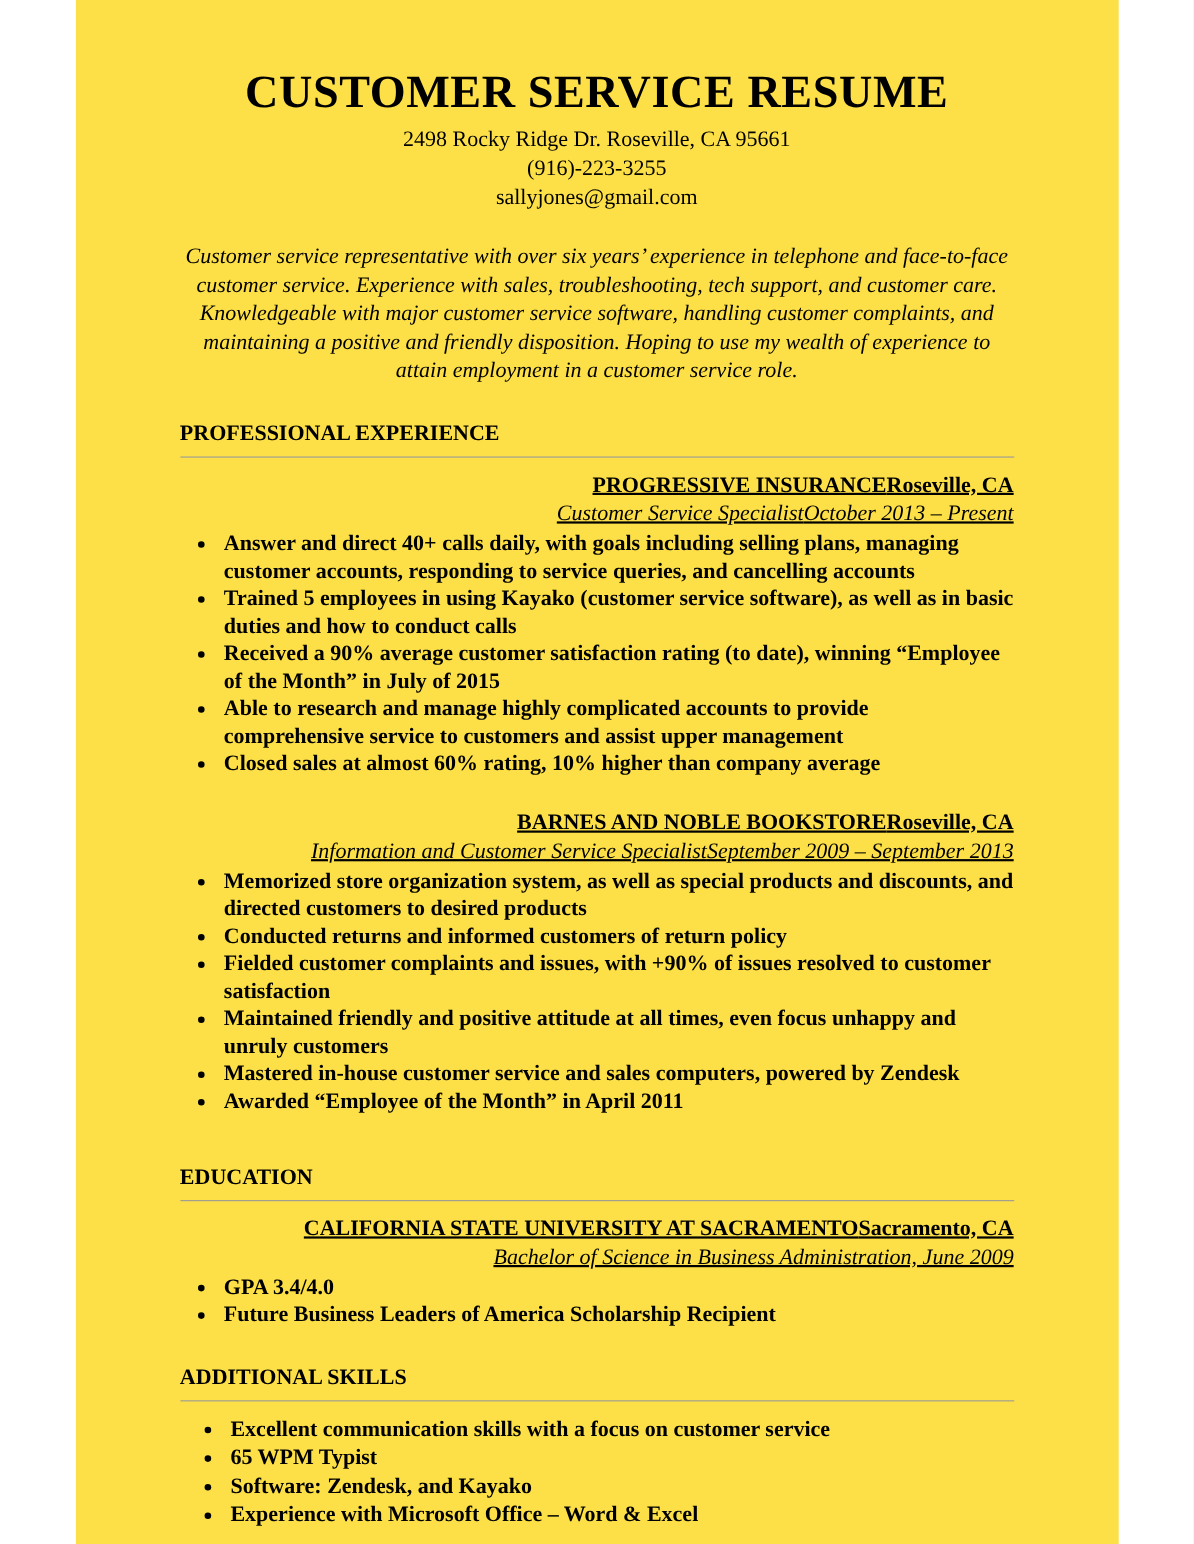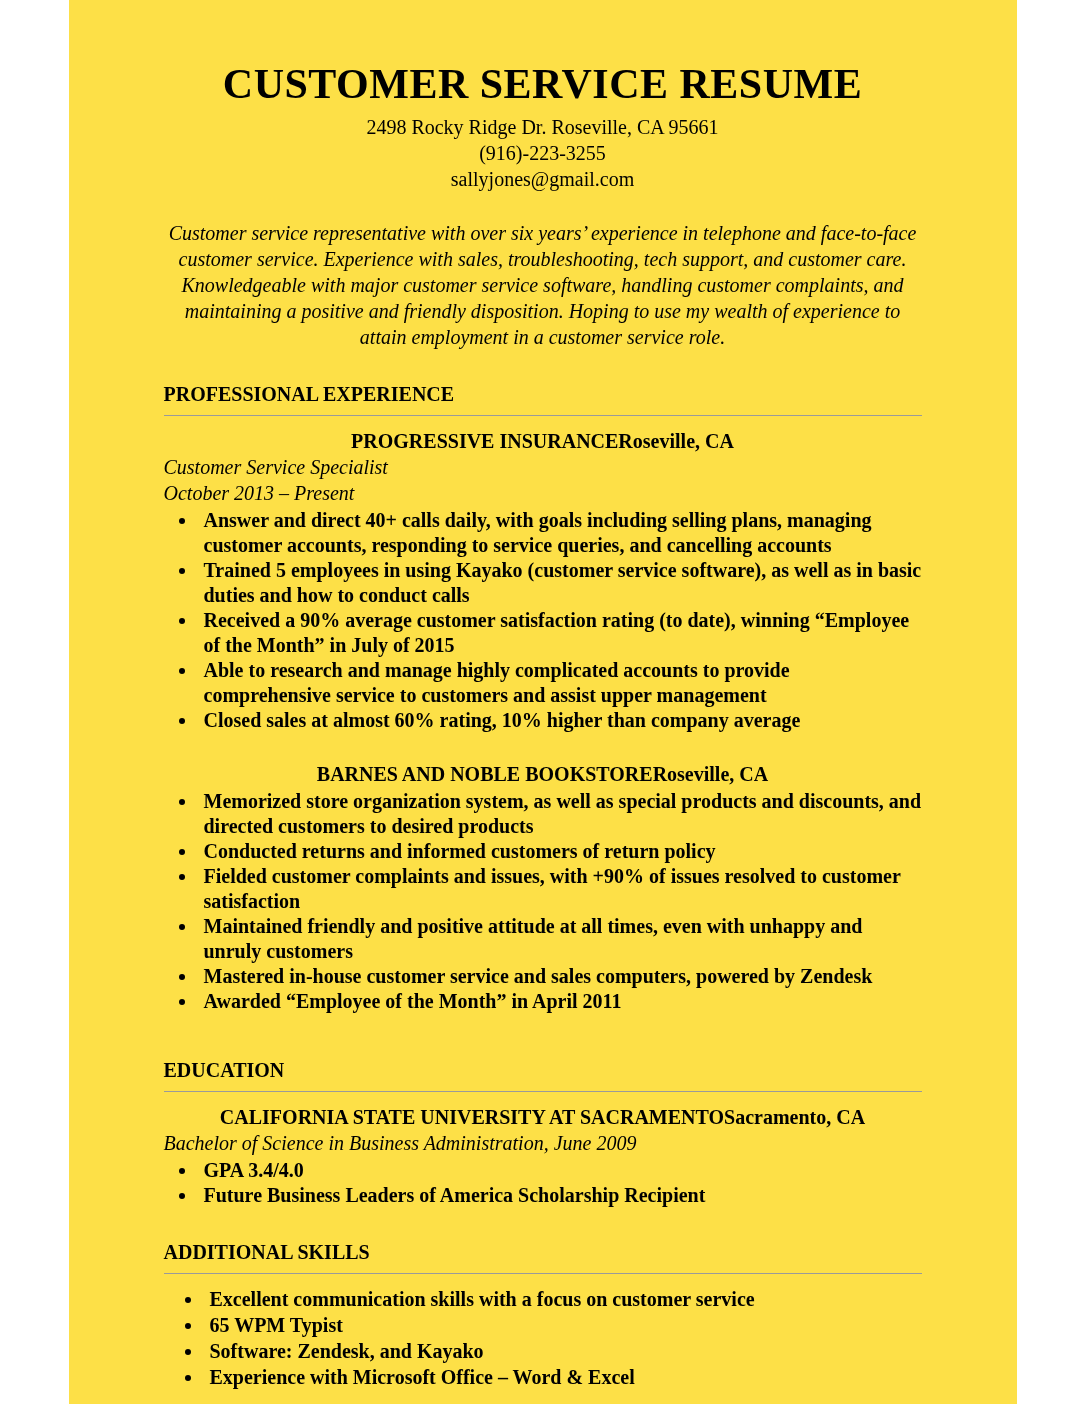--- a/index.html
+++ b/index.html
@@ -45,28 +45,29 @@
     line-height: 28px;
     font-weight: bold;
     border-bottom: 1px solid #9a9a9a;
     padding-bottom: 7px;
   }
   .section-heading.gap-lg { margin-top: 42px; }
   .entry { margin-top: 12px; }
   .entry.gap { margin-top: 28px; }
   .entry-row {
     display: flex;
-    justify-content: center;
+    justify-content: flex-end;
     align-items: baseline;
     line-height: 26px;
+    text-decoration: underline;
   }
   .entry-row .left  { text-align: left; }
   .entry-row .right { text-align: right; white-space: nowrap; }
   .bold   { font-weight: bold; }
-  .italic { font-style: italic; flex-direction: column; }
+  .italic { font-style: italic; }
   ul.bullets {
     margin: 2px 0 0 0;
     padding-left: 34px;
     list-style-type: disc;
     font-weight: bold;
   }
   ul.bullets li {
     padding-left: 6px;
     line-height: 25px;
   }
@@ -105,25 +106,29 @@
       <li>Able to research and manage highly complicated accounts to provide comprehensive service to customers and assist upper management</li>
       <li>Closed sales at almost 60% rating, 10% higher than company average</li>
     </ul>
   </section>
 
   <section class="entry gap">
     <div class="entry-row bold">
       <span class="left">BARNES AND NOBLE BOOKSTORE</span>
       <span class="right">Roseville, CA</span>
     </div>
+    <div class="entry-row italic">
+      <span class="left">Information and Customer Service Specialist</span>
+      <span class="right">September 2009 – September 2013</span>
+    </div>
     <ul class="bullets">
       <li>Memorized store organization system, as well as special products and discounts, and directed customers to desired products</li>
       <li>Conducted returns and informed customers of return policy</li>
       <li>Fielded customer complaints and issues, with +90% of issues resolved to customer satisfaction</li>
-      <li>Maintained friendly and positive attitude at all times, even with unhappy and unruly customers</li>
+      <li>Maintained friendly and positive attitude at all times, even focus unhappy and unruly customers</li>
       <li>Mastered in-house customer service and sales computers, powered by Zendesk</li>
       <li>Awarded “Employee of the Month” in April 2011</li>
     </ul>
   </section>
 
   <h2 class="section-heading gap-lg">EDUCATION</h2>
 
   <section class="entry">
     <div class="entry-row bold">
       <span class="left">CALIFORNIA STATE UNIVERSITY AT SACRAMENTO</span>

